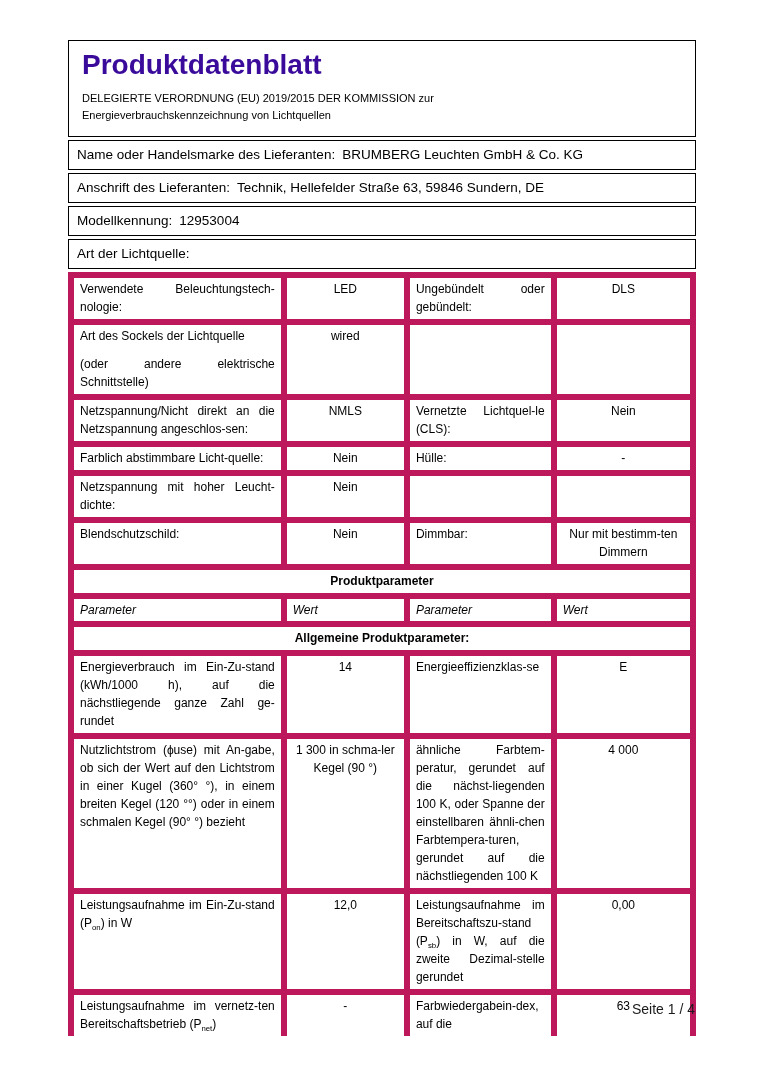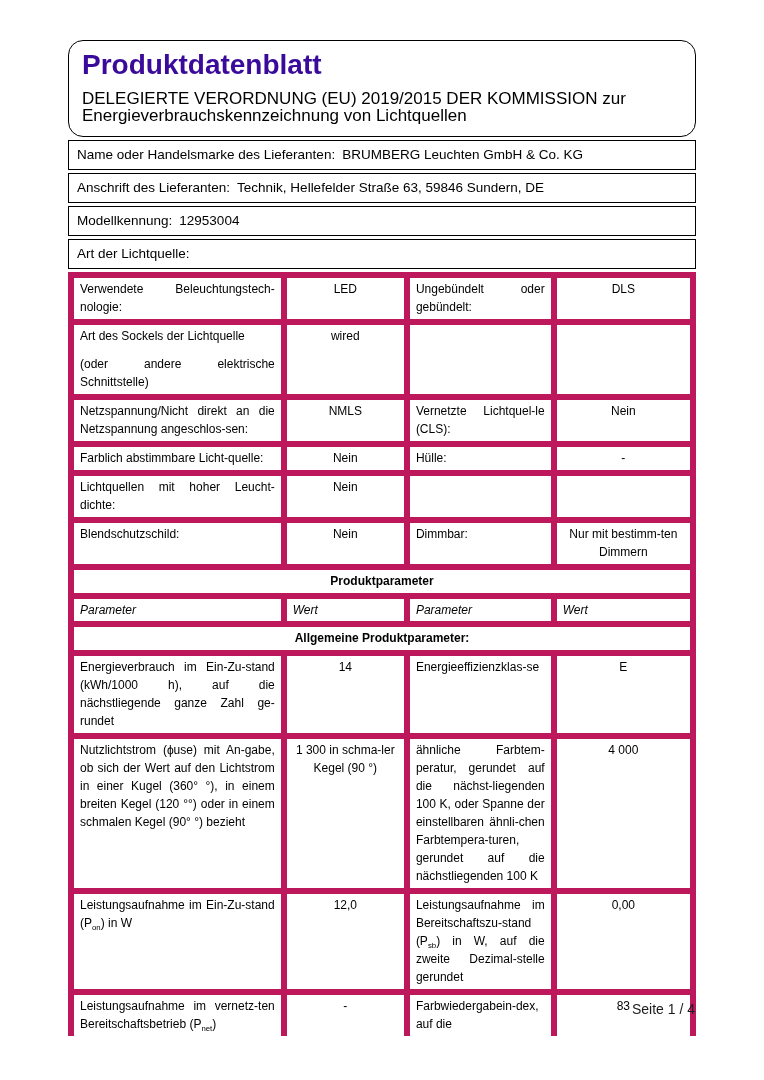--- a/index.html
+++ b/index.html
@@ -18,29 +18,29 @@
     width: 628px;
   }
   .box {
     box-sizing: border-box;
     border: 1px solid #000;
     margin-bottom: 3px;
     padding: 5px 8px;
     font-size: 13.5px;
     line-height: 18px;
   }
-  .title-box { padding: 8px 13px 12px 13px; border-radius: 15px; }
+  .title-box { padding: 8px 13px 12px 13px; }
   .doc-title {
     margin: 0 0 9px 0;
     font-size: 28px;
     line-height: 32px;
     font-weight: bold;
     color: #3a0b9b;
   }
-  .subtitle-line { display: block; font-size: 17px; line-height: 17px; }
+  .subtitle-line { display: block; font-size: 11px; line-height: 17px; }
   .lbl { font-weight: normal; }
   .val { margin-left: 7px; }
   table.params {
     border-collapse: collapse;
     table-layout: fixed;
     width: 100%;
     margin-top: 2px;
   }
   table.params td {
     border: 6px solid #be185d;
@@ -125,21 +125,21 @@
           <td class="param">Vernetzte Lichtquel-le (CLS):</td>
           <td class="pval">Nein</td>
         </tr>
         <tr>
           <td class="param">Farblich abstimmbare Licht-quelle:</td>
           <td class="pval">Nein</td>
           <td class="param">Hülle:</td>
           <td class="pval">-</td>
         </tr>
         <tr>
-          <td class="param">Lichtquellen mit hoher Leucht-dichte:</td>
+          <td class="param">Netzspannung mit hoher Leucht-dichte:</td>
           <td class="pval">Nein</td>
           <td class="param"></td>
           <td class="pval"></td>
         </tr>
         <tr>
           <td class="param">Blendschutzschild:</td>
           <td class="pval">Nein</td>
           <td class="param">Dimmbar:</td>
           <td class="pval">Nur mit bestimm-ten Dimmern</td>
         </tr>
@@ -172,20 +172,20 @@
         <tr>
           <td class="param">Leistungsaufnahme im Ein-Zu-stand (P<sub>on</sub>) in W</td>
           <td class="pval">12,0</td>
           <td class="param">Leistungsaufnahme im Bereitschaftszu-stand (P<sub>sb</sub>) in W, auf die zweite Dezimal-stelle gerundet</td>
           <td class="pval">0,00</td>
         </tr>
         <tr class="cut">
           <td class="param">Leistungsaufnahme im vernetz-ten Bereitschaftsbetrieb (P<sub>net</sub>)</td>
           <td class="pval">-</td>
           <td class="param">Farbwiedergabein-dex, auf die</td>
-          <td class="pval">83</td>
+          <td class="pval">63</td>
         </tr>
       </tbody>
     </table>
   </div>
 
   <div class="footer">Seite 1 / 4</div>
 </div>
 
 </body></html>

